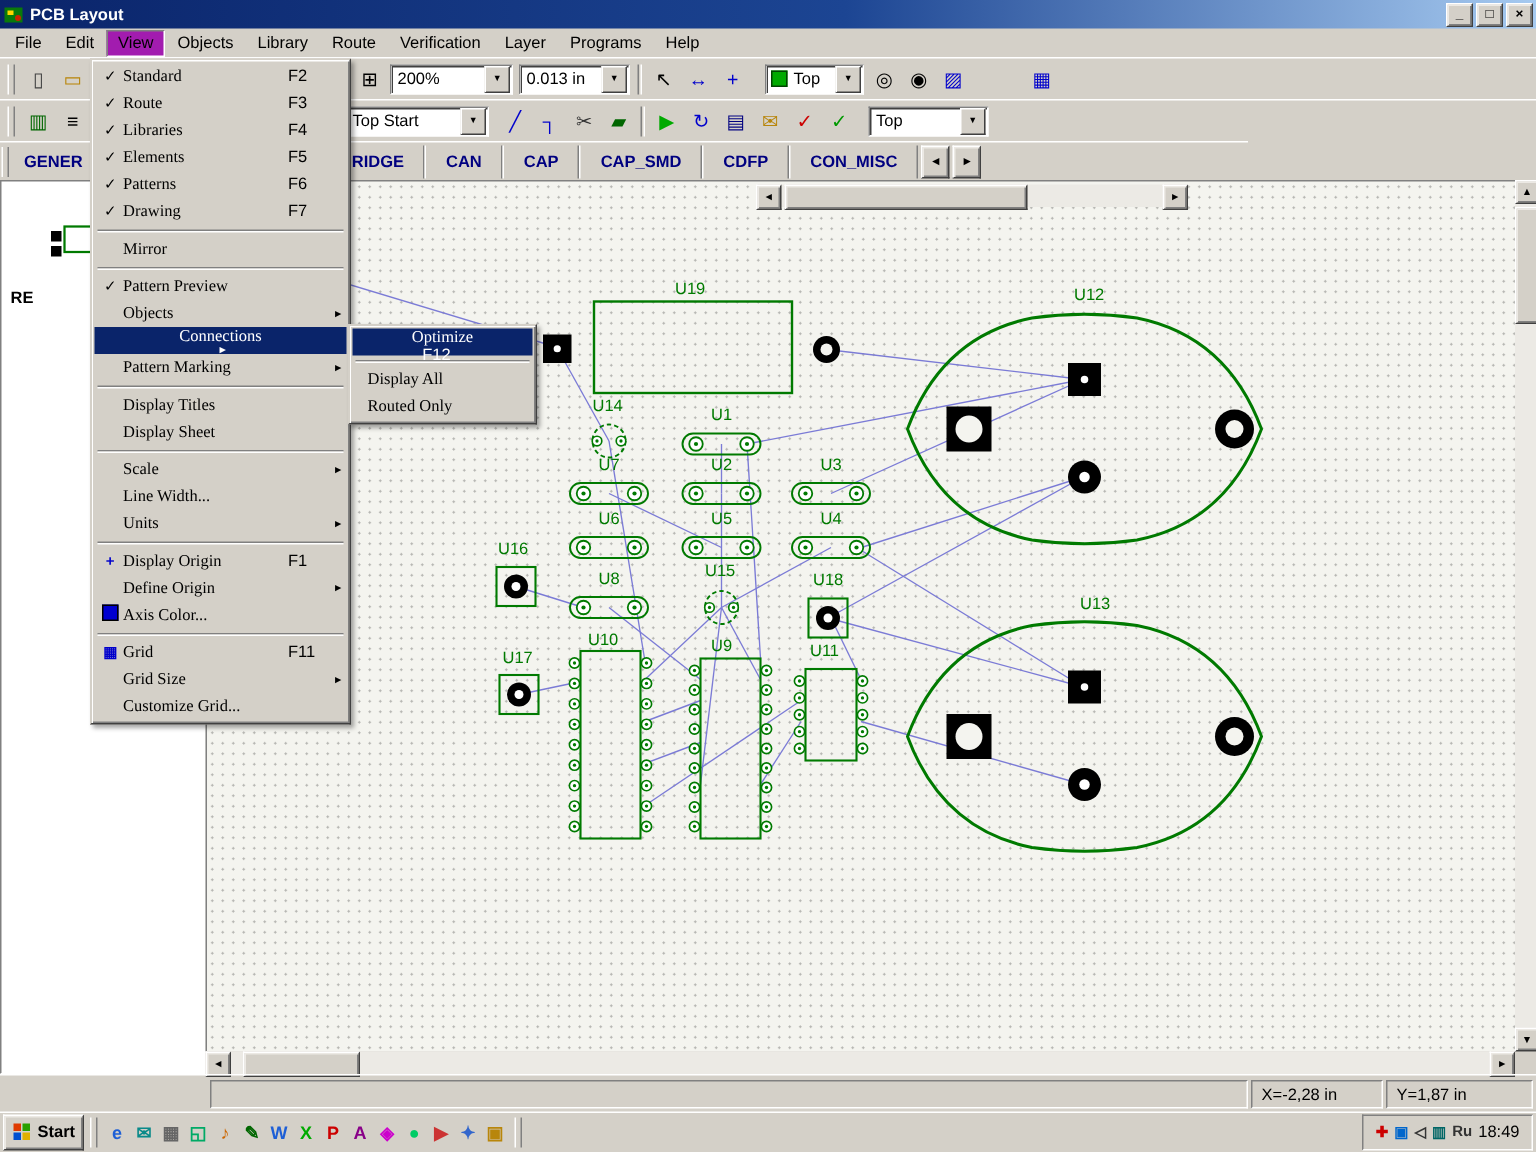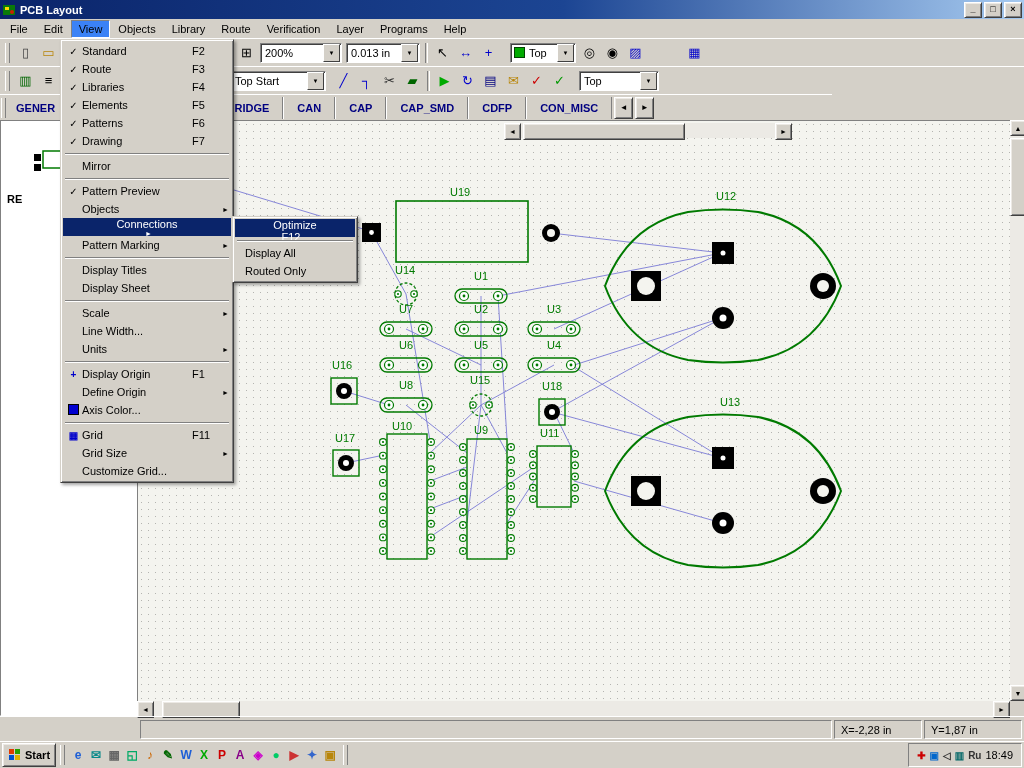--- a/index.html
+++ b/index.html
@@ -9,21 +9,21 @@
   .raised{border:1px solid;border-color:#fff #404040 #404040 #fff;box-shadow:inset 1px 1px 0 #ece9e4, inset -1px -1px 0 #808080;}
   
   #titlebar{position:absolute;left:0;top:0;width:1024px;height:19px;display:flex;align-items:center;
             background:linear-gradient(90deg,#0a246a 0%,#1c4593 55%,#a6caf0 100%);padding:0 2px;box-sizing:border-box;}
   #titlebar .title{color:#fff;font-weight:bold;margin-left:4px;flex:1;}
   .winbtn{width:16px;height:14px;background:#d4d0c8;margin-left:2px;display:flex;align-items:center;justify-content:center;
           font-size:9px;font-weight:bold;line-height:1;}
   
   #menubar{position:absolute;left:0;top:19px;width:1024px;height:19px;display:flex;align-items:center;padding-left:2px;box-sizing:border-box;}
   .menu-btn{padding:2px 7px;border:1px solid transparent;text-align:right;}
-  .menu-btn.active{border-color:#808080 #fff #fff #808080;background:#3b82f6;}
+  .menu-btn.active{border-color:#808080 #fff #fff #808080;background:#a21caf;}
   
   .toolbar{position:absolute;left:0;width:1024px;height:28px;display:flex;align-items:center;padding-left:4px;box-sizing:border-box;
            border-top:1px solid #fff;}
   #toolbar1{top:38px;}
   #toolbar2{top:66px;}
   .thandle{width:3px;height:20px;border-left:1px solid #fff;border-right:1px solid #808080;margin:0 4px 0 1px;}
   .tbtn{width:23px;height:22px;display:flex;align-items:center;justify-content:center;font-size:13px;}
   .tsep{width:1px;height:20px;border-left:1px solid #808080;border-right:1px solid #fff;margin:0 3px;}
   .combo{height:20px;display:flex;align-items:center;background:#fff;border:1px solid;border-color:#808080 #fff #fff #808080;
          box-shadow:inset 1px 1px 0 #404040;box-sizing:border-box;margin:0 2px;}
@@ -74,21 +74,21 @@
   #taskbtn{width:172px;height:22px;display:flex;align-items:center;gap:4px;padding:0 5px;background:#d4d0c8;box-sizing:border-box;}
   #tray{margin-left:auto;height:22px;display:flex;align-items:center;gap:4px;padding:0 8px;
         border:1px solid;border-color:#808080 #fff #fff #808080;}
   .trayicon{font-size:10px;font-weight:bold;}
   
   #view-menu{position:absolute;left:60px;top:39px;width:174px;background:#d4d0c8;padding:2px;box-sizing:border-box;z-index:100;
              border:1px solid;border-color:#d4d0c8 #404040 #404040 #d4d0c8;box-shadow:inset 1px 1px 0 #fff, inset -1px -1px 0 #808080,2px 2px 3px rgba(0,0,0,.35);}
   .menu-item{height:18px;display:flex;align-items:center;padding:0 2px;}
   .menu-item.hl{background:#0a246a;color:#fff;flex-direction:column;}
   .mi-check{width:17px;text-align:center;font-size:10px;}
-  .mi-label{flex:1;white-space:nowrap;}
+  .mi-label{flex:1;white-space:nowrap;font-family:Liberation Serif, serif;}
   .mi-short{width:27px;}
   .mi-arrow{width:10px;font-size:7px;text-align:right;}
   .menu-sep{height:7px;position:relative;}
   .menu-sep::after{content:"";position:absolute;left:2px;right:2px;top:3px;border-top:1px solid #808080;border-bottom:1px solid #fff;}
   .ic-blue{color:#0000cc;font-weight:bold;}
   .color-sq{display:inline-block;width:9px;height:9px;background:#0000d0;border:1px solid #000;}
   #conn-submenu{position:absolute;left:232px;top:216px;width:126px;background:#d4d0c8;padding:2px;box-sizing:border-box;z-index:110;
              border:1px solid;border-color:#d4d0c8 #404040 #404040 #d4d0c8;box-shadow:inset 1px 1px 0 #fff, inset -1px -1px 0 #808080,2px 2px 3px rgba(0,0,0,.35);}
   #conn-submenu .mi-check{width:8px;}
   svg text{font-family:"Liberation Sans",sans-serif;}

